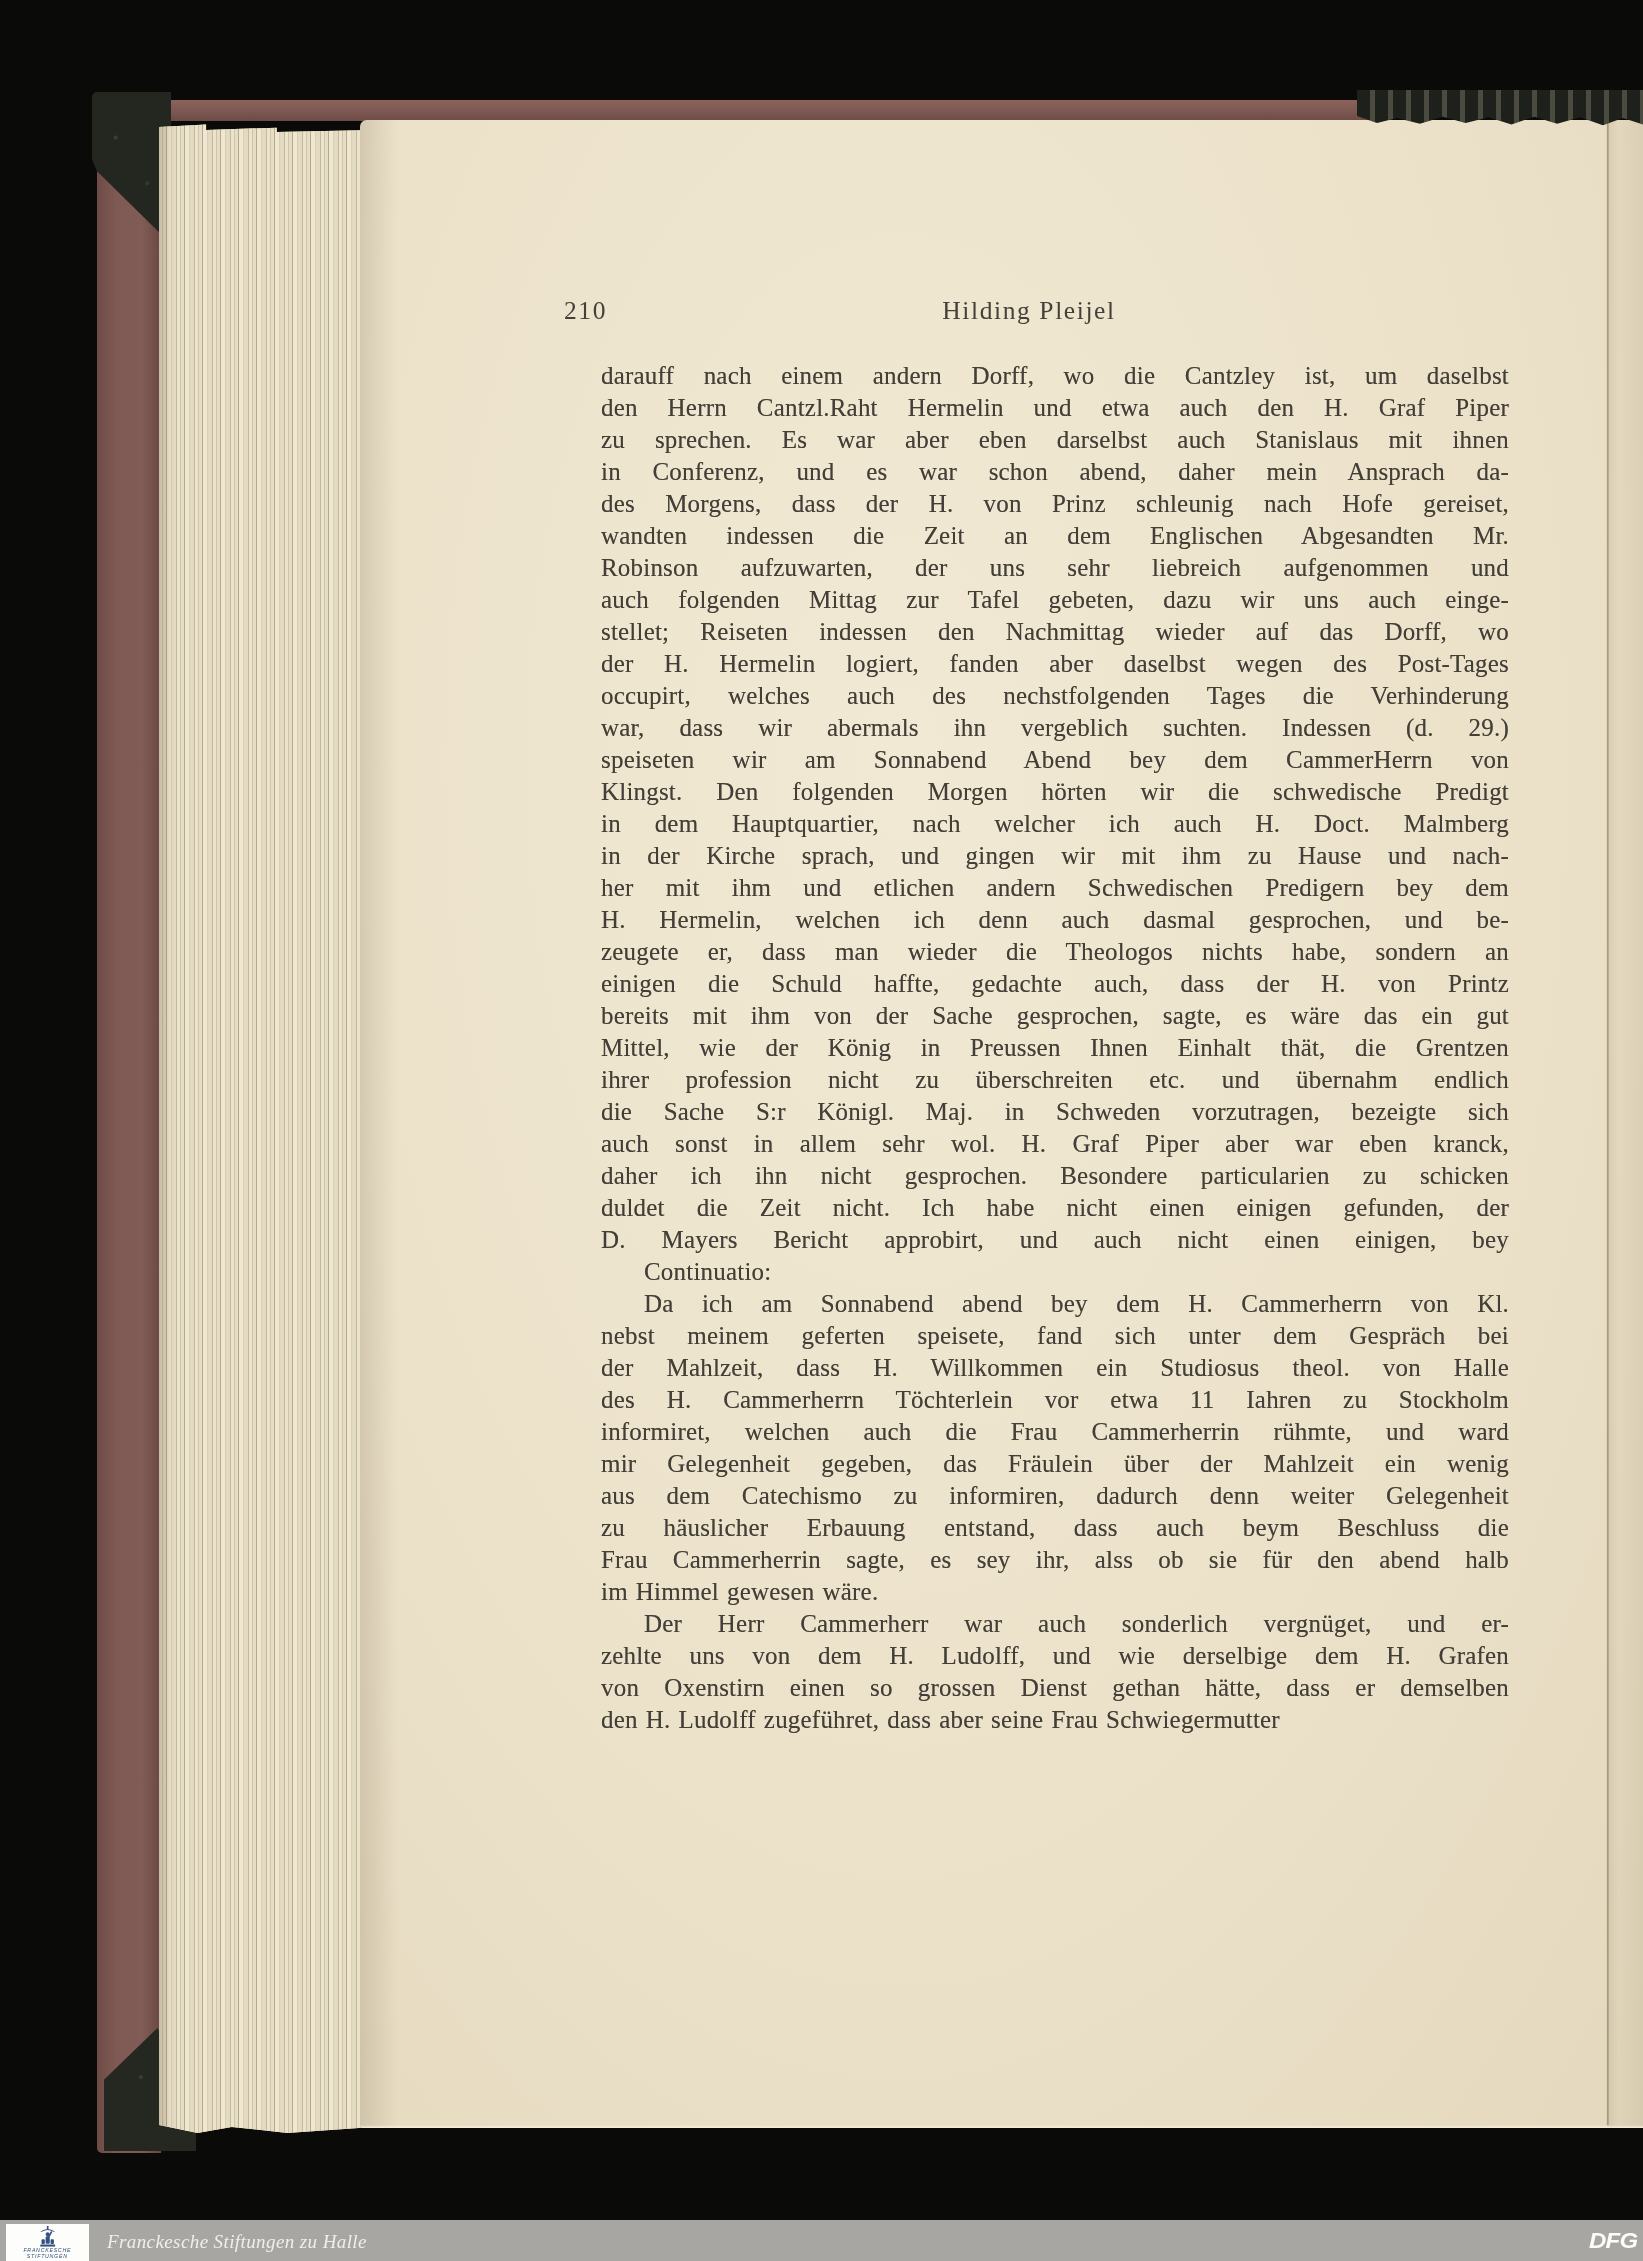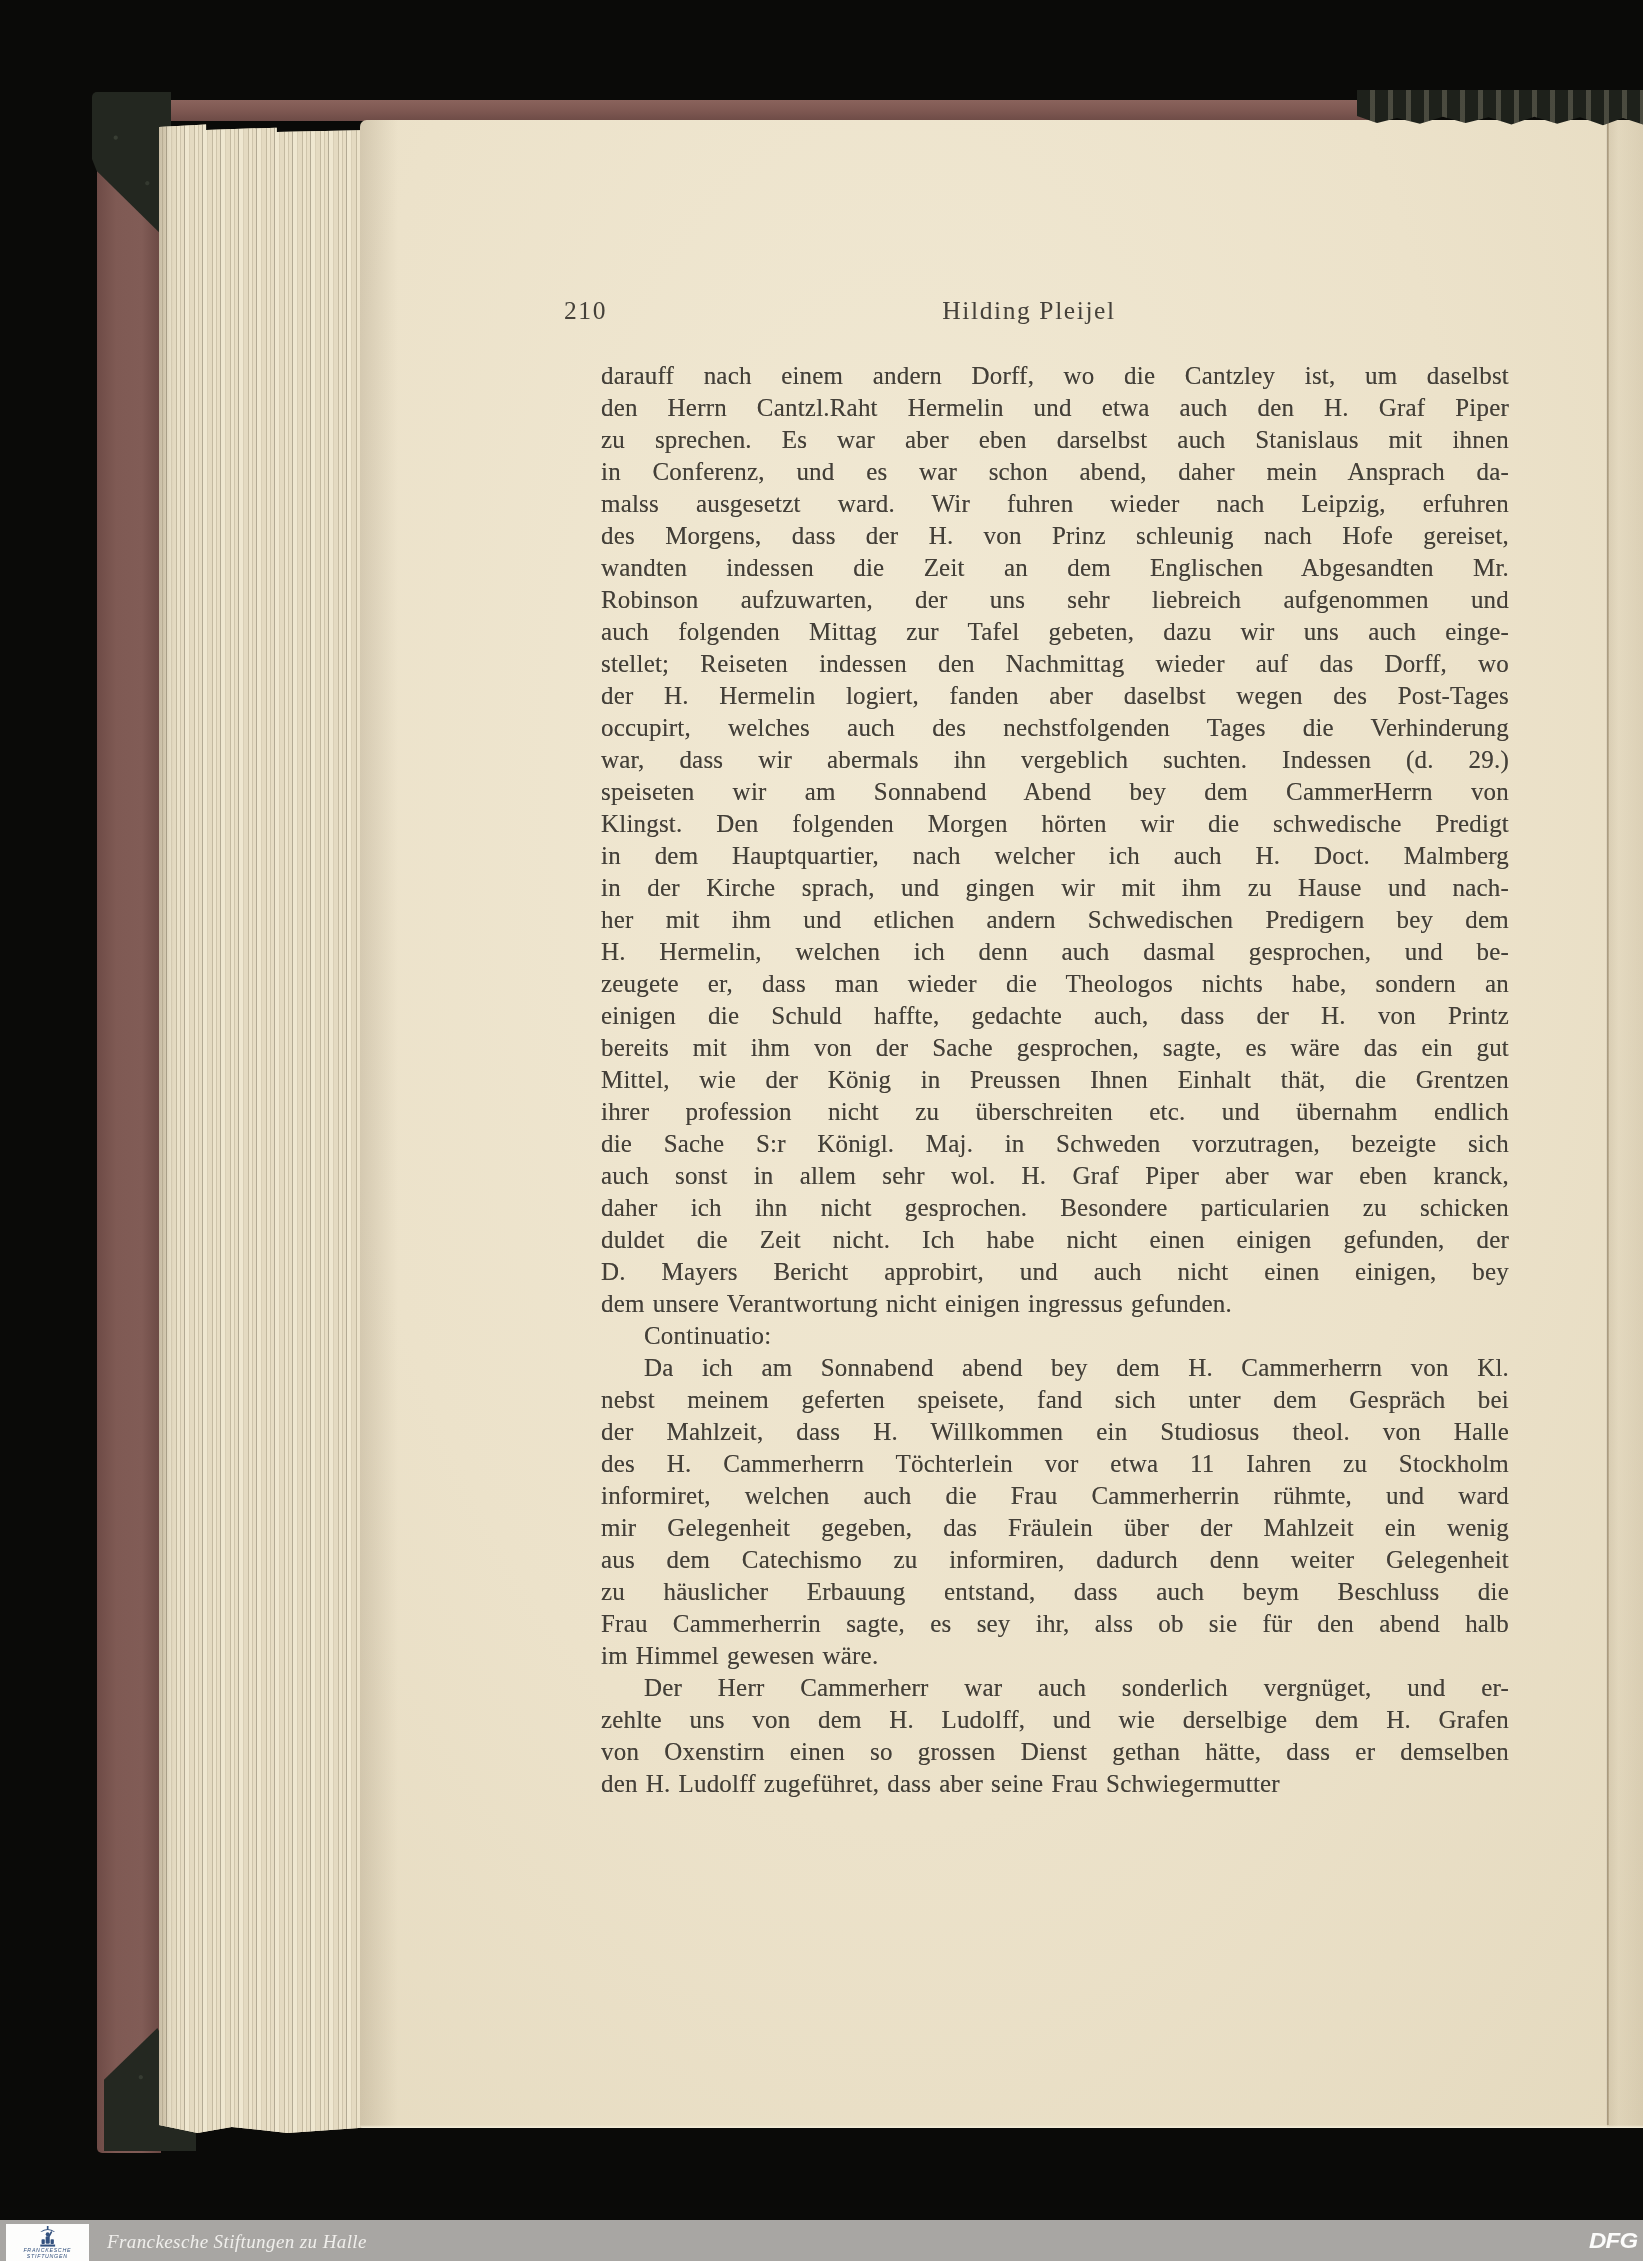--- a/index.html
+++ b/index.html
@@ -97,21 +97,20 @@
   <div class="page">
     <div class="gutter-shade"></div>
     <div class="crease"></div>
     <span class="pagenum">210</span>
     <span class="running-title">Hilding Pleijel</span>
     <div class="body-text" id="body-text">
         <div class="line">darauff nach einem andern Dorff, wo die Cantzley ist, um daselbst</div>
         <div class="line">den Herrn Cantzl.Raht Hermelin und etwa auch den H. Graf Piper</div>
         <div class="line">zu sprechen. Es war aber eben darselbst auch Stanislaus mit ihnen</div>
         <div class="line">in Conferenz, und es war schon abend, daher mein Ansprach da-</div>
-        <div class="line">malss ausgesetzt ward. Wir fuhren wieder nach Leipzig, erfuhren</div>
         <div class="line">des Morgens, dass der H. von Prinz schleunig nach Hofe gereiset,</div>
         <div class="line">wandten indessen die Zeit an dem Englischen Abgesandten Mr.</div>
         <div class="line">Robinson aufzuwarten, der uns sehr liebreich aufgenommen und</div>
         <div class="line">auch folgenden Mittag zur Tafel gebeten, dazu wir uns auch einge-</div>
         <div class="line">stellet; Reiseten indessen den Nachmittag wieder auf das Dorff, wo</div>
         <div class="line">der H. Hermelin logiert, fanden aber daselbst wegen des Post-Tages</div>
         <div class="line">occupirt, welches auch des nechstfolgenden Tages die Verhinderung</div>
         <div class="line">war, dass wir abermals ihn vergeblich suchten. Indessen (d. 29.)</div>
         <div class="line">speiseten wir am Sonnabend Abend bey dem CammerHerrn von</div>
         <div class="line">Klingst. Den folgenden Morgen hörten wir die schwedische Predigt</div>
@@ -122,21 +121,20 @@
         <div class="line">zeugete er, dass man wieder die Theologos nichts habe, sondern an</div>
         <div class="line">einigen die Schuld haffte, gedachte auch, dass der H. von Printz</div>
         <div class="line">bereits mit ihm von der Sache gesprochen, sagte, es wäre das ein gut</div>
         <div class="line">Mittel, wie der König in Preussen Ihnen Einhalt thät, die Grentzen</div>
         <div class="line">ihrer profession nicht zu überschreiten etc. und übernahm endlich</div>
         <div class="line">die Sache S:r Königl. Maj. in Schweden vorzutragen, bezeigte sich</div>
         <div class="line">auch sonst in allem sehr wol. H. Graf Piper aber war eben kranck,</div>
         <div class="line">daher ich ihn nicht gesprochen. Besondere particularien zu schicken</div>
         <div class="line">duldet die Zeit nicht. Ich habe nicht einen einigen gefunden, der</div>
         <div class="line">D. Mayers Bericht approbirt, und auch nicht einen einigen, bey</div>
-        <div class="line end">dem unsere Verantwortung nicht einigen ingressus gefunden.</div>
         <div class="line indent end">Continuatio:</div>
         <div class="line indent">Da ich am Sonnabend abend bey dem H. Cammerherrn von Kl.</div>
         <div class="line">nebst meinem geferten speisete, fand sich unter dem Gespräch bei</div>
         <div class="line">der Mahlzeit, dass H. Willkommen ein Studiosus theol. von Halle</div>
         <div class="line">des H. Cammerherrn Töchterlein vor etwa 11 Iahren zu Stockholm</div>
         <div class="line">informiret, welchen auch die Frau Cammerherrin rühmte, und ward</div>
         <div class="line">mir Gelegenheit gegeben, das Fräulein über der Mahlzeit ein wenig</div>
         <div class="line">aus dem Catechismo zu informiren, dadurch denn weiter Gelegenheit</div>
         <div class="line">zu häuslicher Erbauung entstand, dass auch beym Beschluss die</div>
         <div class="line">Frau Cammerherrin sagte, es sey ihr, alss ob sie für den abend halb</div>

